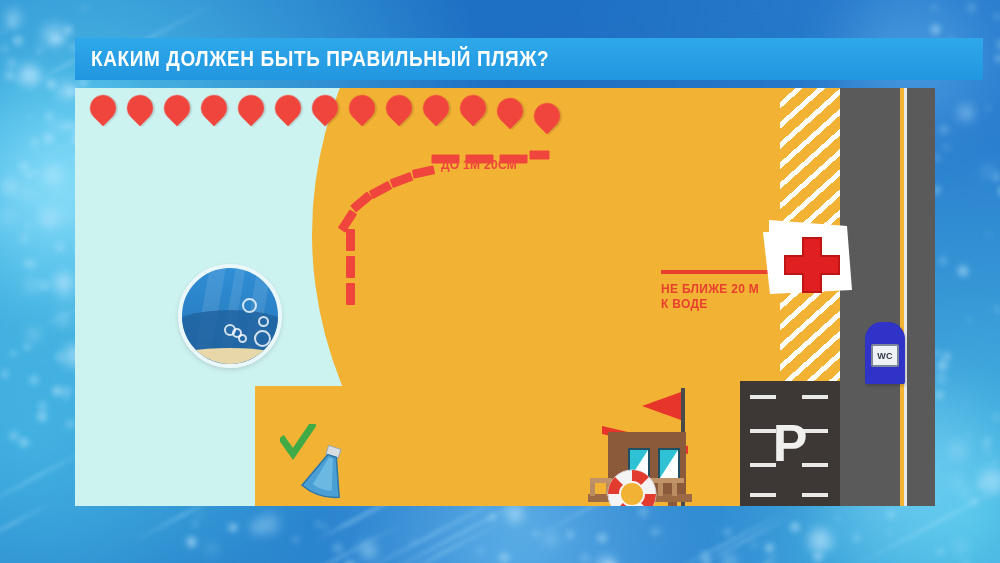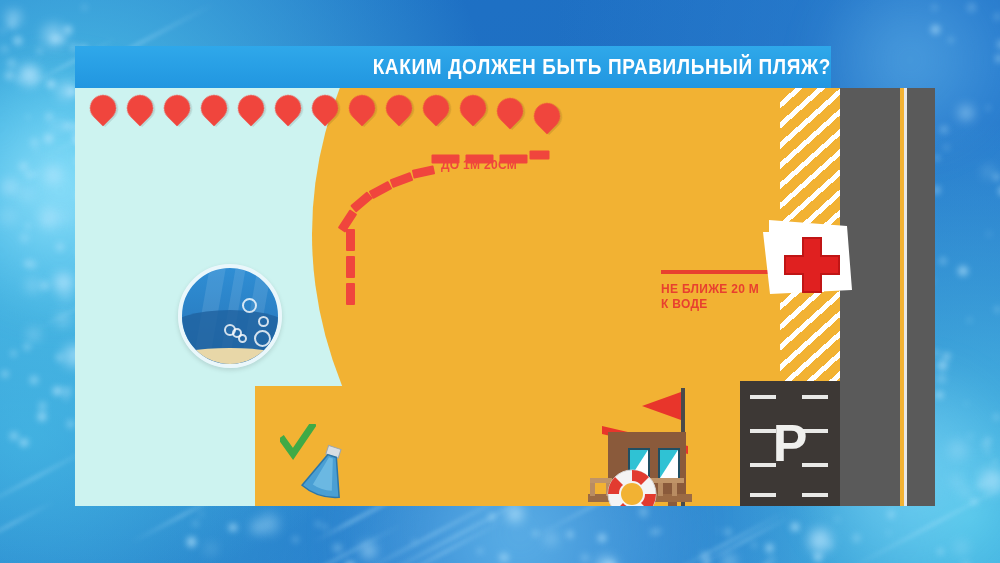--- a/index.html
+++ b/index.html
@@ -28,23 +28,23 @@
     filter:blur(14px);}
   #bg .cloudB{position:absolute;left:260px;bottom:-60px;width:520px;height:180px;border-radius:50%;
     background:radial-gradient(circle,rgba(150,228,255,.45) 0%,rgba(150,228,255,0) 70%);filter:blur(18px);}
   #bg .cloudR{position:absolute;right:-30px;bottom:-30px;width:240px;height:240px;border-radius:50%;
     background:radial-gradient(circle,rgba(150,228,255,.5) 0%,rgba(150,228,255,0) 70%);filter:blur(16px);}
   #bg .cloudTR{position:absolute;right:-20px;top:-40px;width:220px;height:200px;border-radius:50%;
     background:radial-gradient(circle,rgba(140,220,255,.35) 0%,rgba(140,220,255,0) 70%);filter:blur(18px);}
 
   
   #header{
-    position:absolute;left:75px;top:46px;width:756px;height:42px;
+    position:absolute;left:75px;top:38px;width:908px;height:42px;
     background:linear-gradient(180deg,#2fa8ea 0%,#2196e0 100%);
-    display:flex;align-items:center;justify-content:flex-end;
+    display:flex;align-items:center;
   }
   #header .ttl{
     color:#ffffff;font-size:19px;font-weight:bold;letter-spacing:.6px;
     padding-left:16px;white-space:nowrap;
     font-family:"Liberation Sans", sans-serif;
     transform:scaleY(1.12);transform-origin:left center;
   }
 
   
   #scene{
@@ -442,20 +442,23 @@
       <path d="M25 11 L34 11 L49 48 Q29 56 10 48 Z" fill="#4a9fd4" stroke="#2d76a8" stroke-width="1.5"></path>
       <path d="M27 13 L31 13 L40 44 Q30 47 20 44 Z" fill="#79c3e8" opacity=".7"></path>
     </g>
   </svg>
 
   <svg class="tent" width="104" height="104" viewBox="0 0 104 104">
     <path d="M10 14 L10 26 L4 26 L11 88 L93 84 L88 20 Z" fill="#ffffff"></path>
     <path d="M44 32 h18 v18 h18 v18 h-18 v18 h-18 v-18 h-18 v-18 h18 z" fill="#e02020" stroke="#c01515" stroke-width="2"></path>
   </svg>
 
+  <div class="wc">
+    <div class="plate">WC</div>
+  </div>
 
   <svg class="tower" viewBox="0 0 130 190">
 
     <rect x="111" y="4" width="4" height="120" fill="#4a4a4a"></rect>
 
     <path d="M111 8 L72 22 L111 36 Z" fill="#e8352b"></path>
 
     <path d="M32 42 L118 62 L118 70 L32 50 Z" fill="#e8352b"></path>
 
     <rect x="38" y="48" width="78" height="62" fill="#8a5a3b"></rect>

